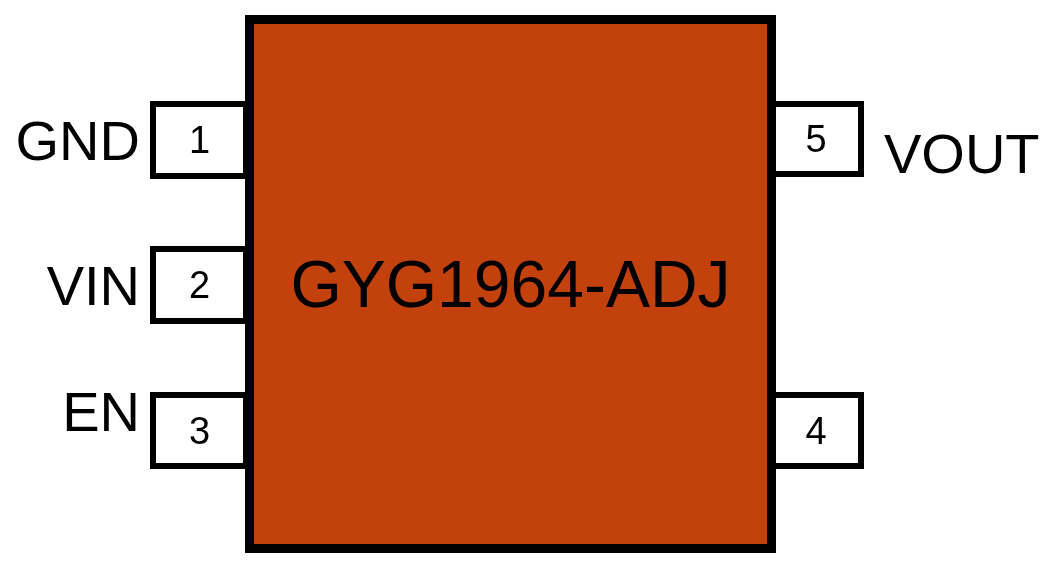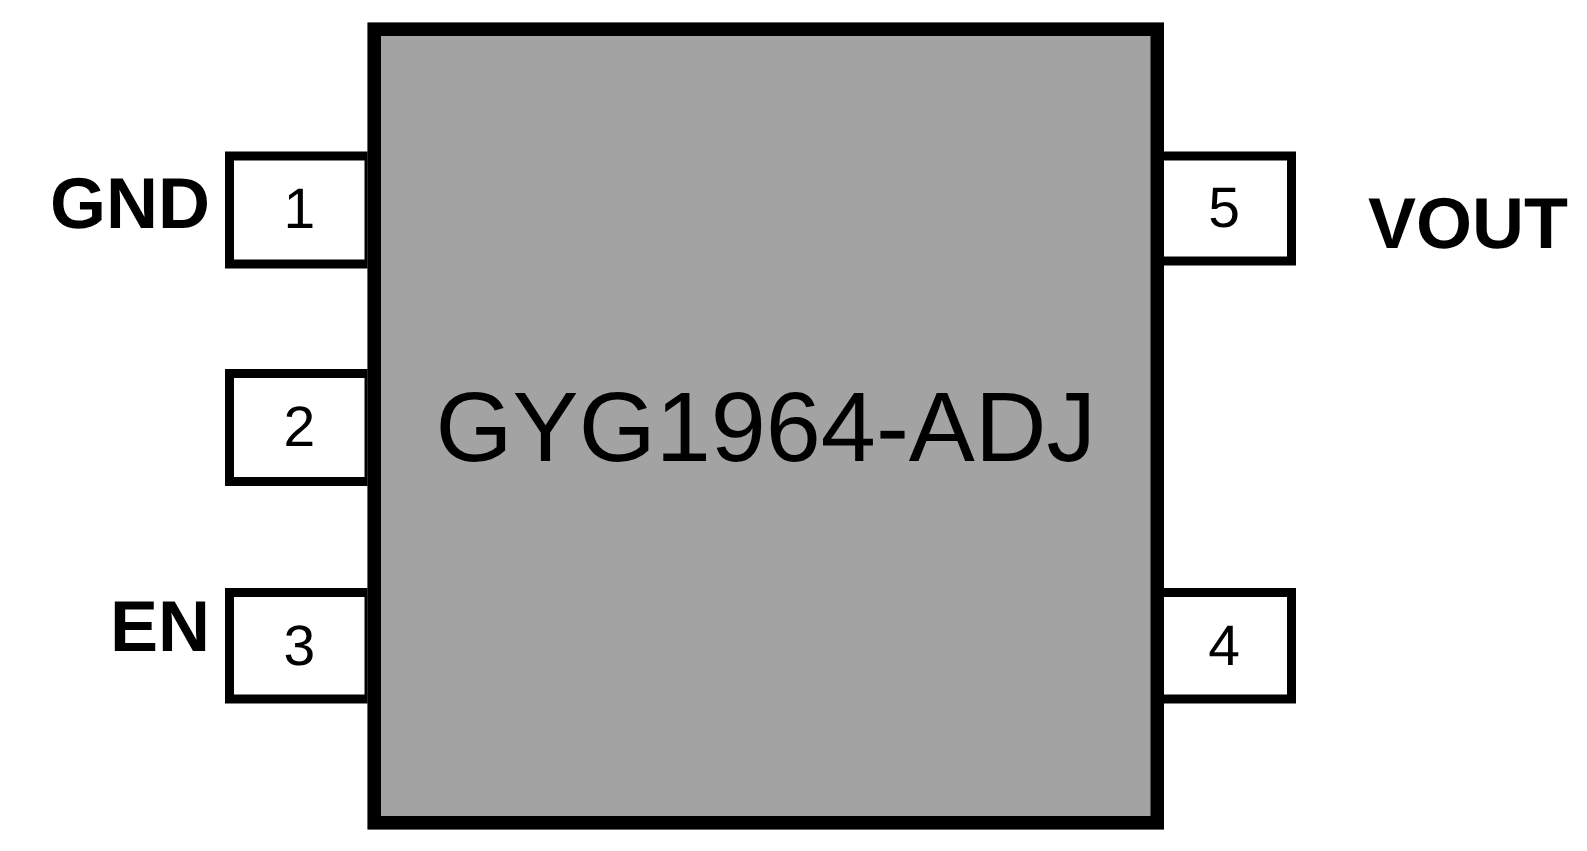--- a/index.html
+++ b/index.html
@@ -24,21 +24,21 @@
 
   
   .ic-body {
     position: absolute;
     left: 245px;
     top: 15px;
     width: 531px;
     height: 538px;
     box-sizing: border-box;
     border: 9px solid #000000;
-    background: #a3a3a3;
+    background: #c2410c;
     z-index: 2;
   }
 
   .ic-part-number {
     position: absolute;
     left: 0;
     right: 0;
     top: 50%;
     transform: translateY(-50%);
     text-align: center;
@@ -84,40 +84,39 @@
 
   .pin-1 { top: 101px; height: 78px; }
   .pin-2 { top: 246px; height: 78px; }
   .pin-3 { top: 392px; height: 77px; }
   .pin-5 { top: 101px; height: 76px; }
   .pin-4 { top: 392px; height: 77px; }
 
   
   .signal-label {
     position: absolute;
-    font-size: 48px;
+    font-size: 56px;
     line-height: 1;
     color: #000000;
     white-space: nowrap;
-    font-weight: 700;
+    font-weight: 400;
     z-index: 3;
-    margin-left: 28px;
   }
   .signal-label.left-label {
     right: 918px;           
     text-align: right;
   }
   .signal-label.right-label {
     left: 884px;
     text-align: left;
   }
 
   .label-gnd  { top: 113px; }
   .label-vin  { top: 258px; }
-  .label-en   { top: 395px; }
+  .label-en   { top: 384px; }
   .label-vout { top: 126px; }
   .label-adj  { top: 405px; }
 </style>
 </head>
 <body>
 
 <div id="diagram">
 
   <div class="pin-box left pin-1">
     <span class="pin-number">1</span>
@@ -138,19 +137,20 @@
   <div class="pin-box right pin-4">
     <span class="pin-number">4</span>
   </div>
 
   <div class="ic-body">
     <div class="ic-part-number">GYG1964-ADJ</div>
   </div>
 
   <div class="signal-label left-label label-gnd">GND</div>
 
+  <div class="signal-label left-label label-vin">VIN</div>
 
   <div class="signal-label left-label label-en">EN</div>
 
   <div class="signal-label right-label label-vout">VOUT</div>
 
 
 </div>
 
 </body></html>

